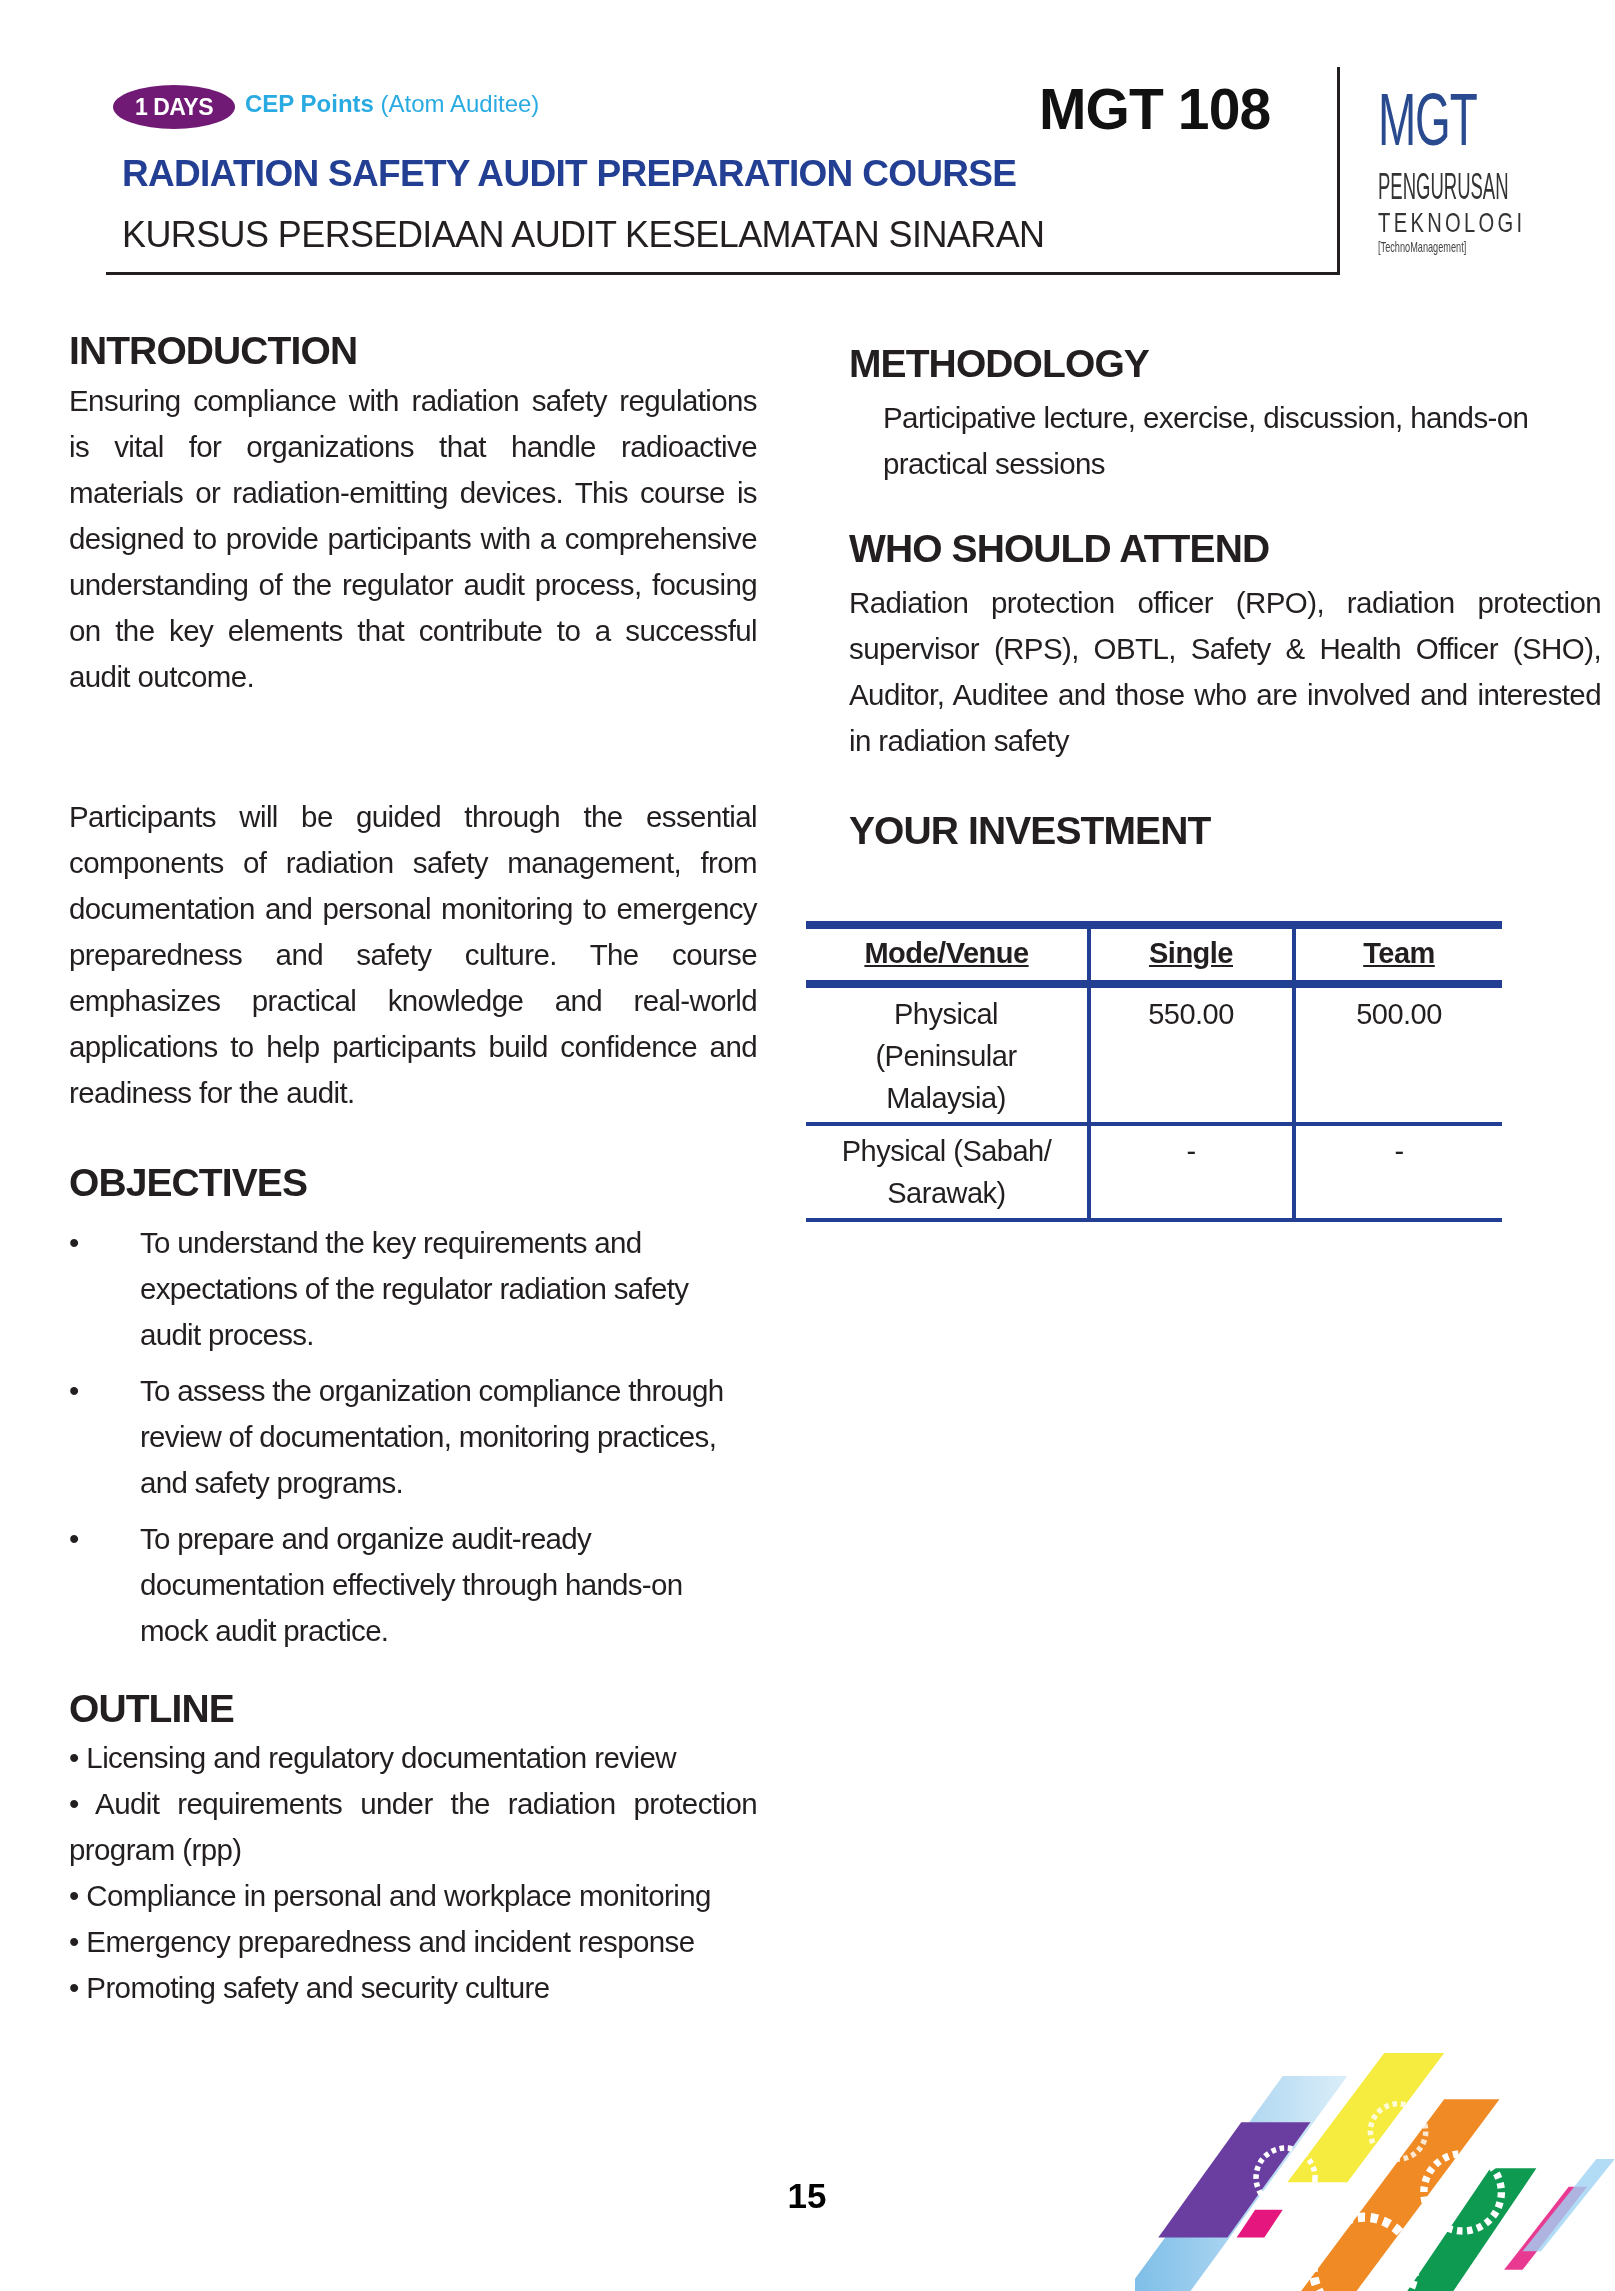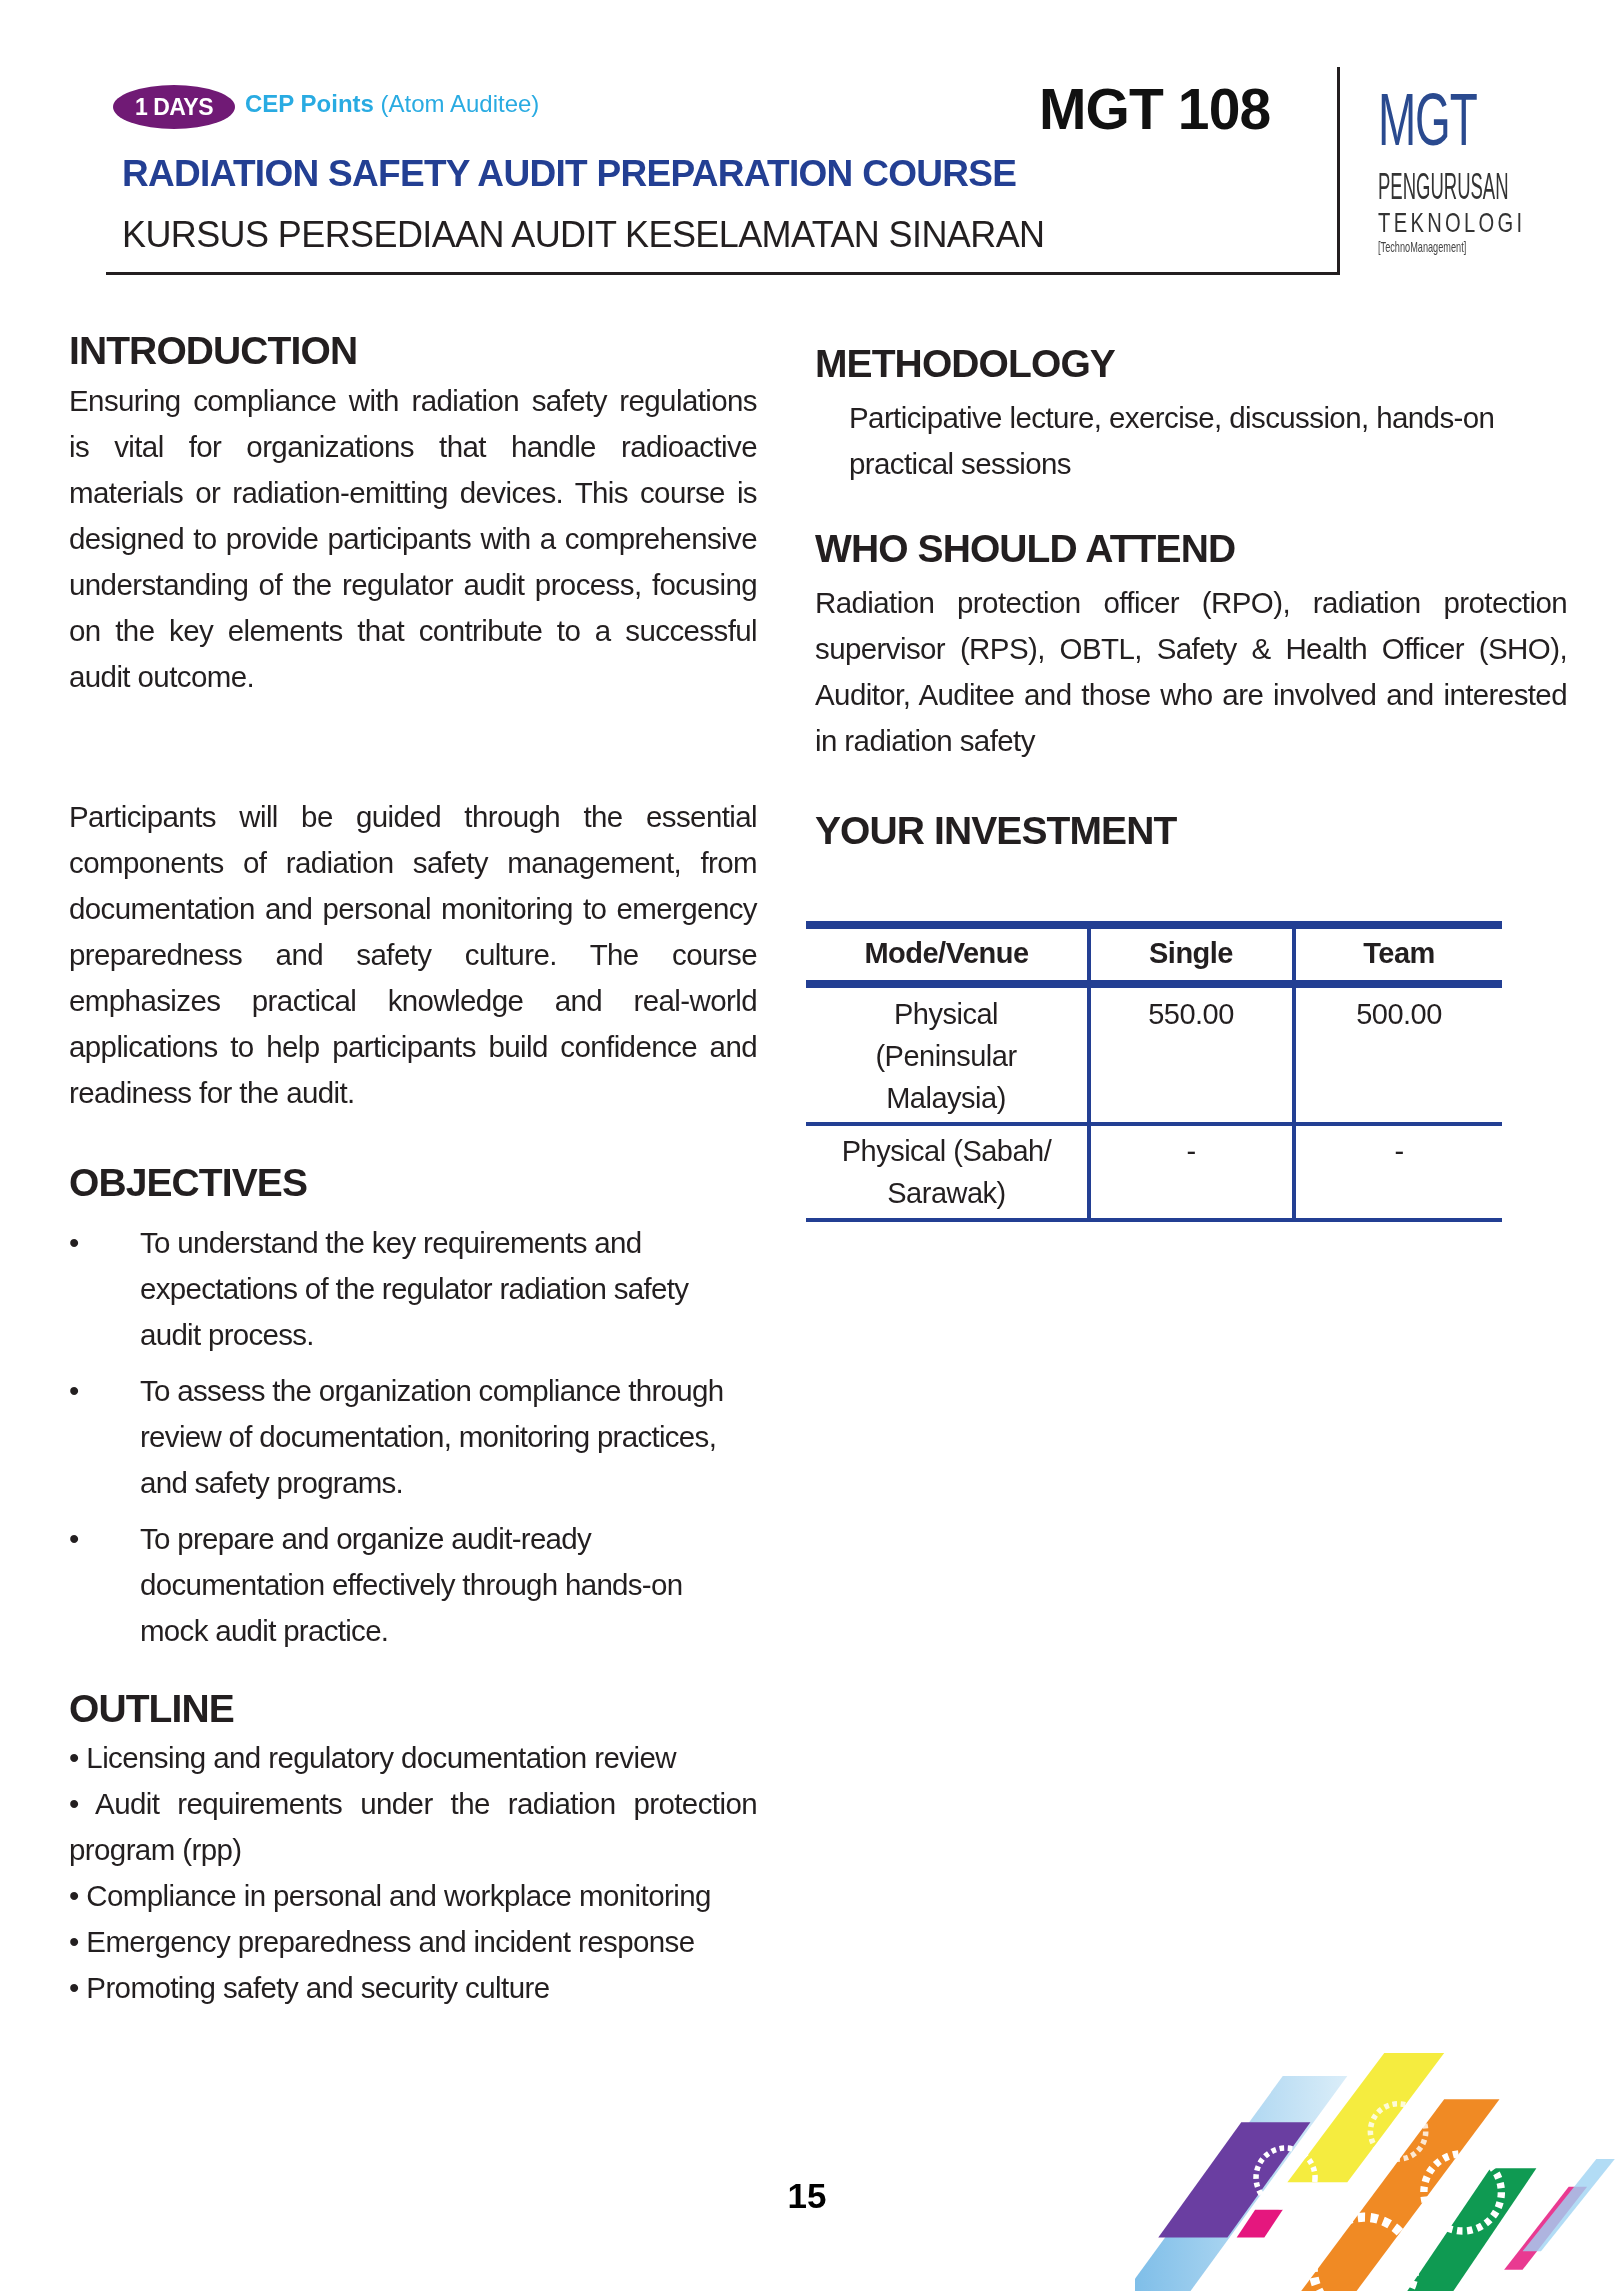--- a/index.html
+++ b/index.html
@@ -28,39 +28,39 @@
              transform:scaleX(0.72); transform-origin:left top; letter-spacing:4.6px; white-space:nowrap; }
   .logo-l4 { position:absolute; left:2.8px; top:162px; font-size:14.8px; color:#444; line-height:14.8px;
              transform:scaleX(0.62); transform-origin:left top; white-space:nowrap; }
 
   
   .h2 { font-size:39px; font-weight:bold; color:#231f20; letter-spacing:-0.9px; white-space:nowrap; line-height:46px; }
   .body { font-size:29.5px; line-height:46px; color:#231f20; letter-spacing:-0.6px; text-align:justify; }
   .body.left { text-align:left;margin-left:34px; }
 
   .col-l { left:69px; width:688px; }
-  .col-r { left:815px; width:752px; }
+  .col-r { left:849px; width:752px; }
 
   ul.obj { list-style:none; margin:0; padding:0; }
   ul.obj li { position:relative; padding-left:71px; font-size:29.5px; line-height:46px; letter-spacing:-0.7px;
               margin-bottom:10px; width:683px; box-sizing:border-box; }
   ul.obj li .bul { position:absolute; left:0; top:0; width:28px; }
 
   .outline-item { font-size:29.5px; line-height:46px; letter-spacing:-0.6px; text-align:justify; text-align-last:left; }
 
   
   .tbl { left:806px; top:921px; width:696px; }
   .tbl .topb { position:absolute; left:0; top:0; width:696px; height:8.3px; background:#233f93; }
   .tbl .midb { position:absolute; left:0; top:59px; width:696px; height:8.3px; background:#233f93; }
   .tbl .rowb { position:absolute; left:0; top:201px; width:696px; height:3.7px; background:#233f93; }
   .tbl .botb { position:absolute; left:0; top:297px; width:696px; height:3.7px; background:#233f93; }
   .tbl .vc1 { position:absolute; left:281px; top:0; width:3.7px; height:301px; background:#233f93; }
   .tbl .vc2 { position:absolute; left:486px; top:0; width:3.7px; height:301px; background:#233f93; }
   .cell { position:absolute; text-align:center; font-size:29px; line-height:42px; letter-spacing:-0.5px; }
-  .cell.hd { font-weight:bold; top:11px; }
+  .cell.hd { font-weight:bold; top:11px;text-decoration:underline; }
 
   .pagenum { left:784px; top:2176px; width:46px; text-align:center; font-size:35px; font-weight:bold; color:#000000; }
 
   .deco { left:1135px; top:2030px; width:480px; height:261px; }
 </style>
 </head>
 <body>
 
 <div class="abs pill">
   <span>1 DAYS</span>

